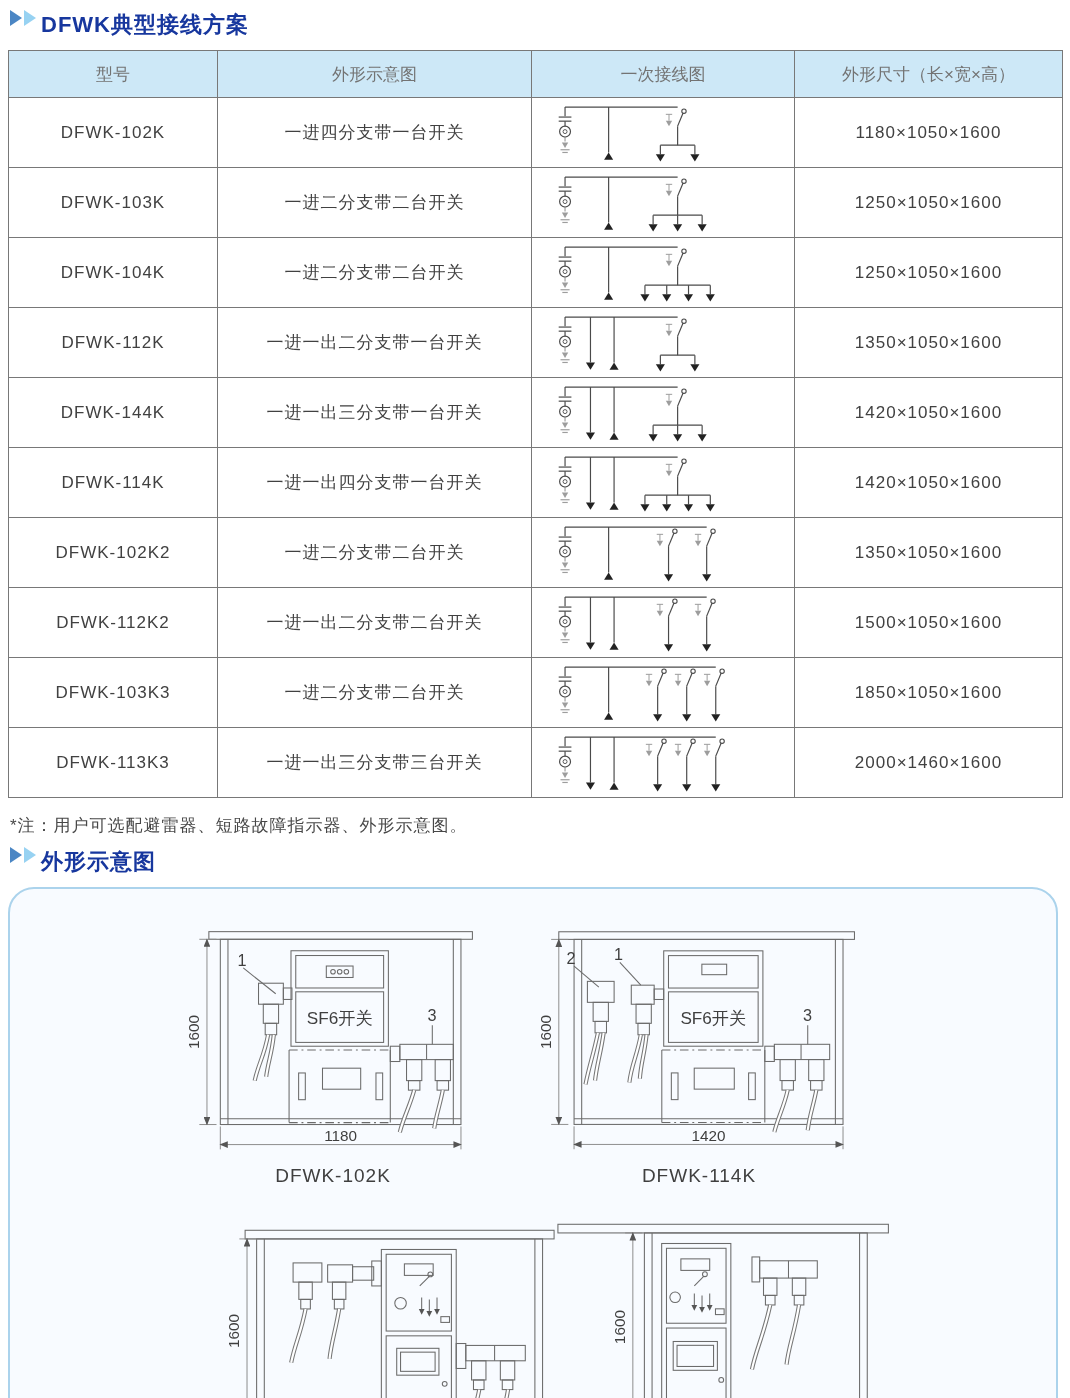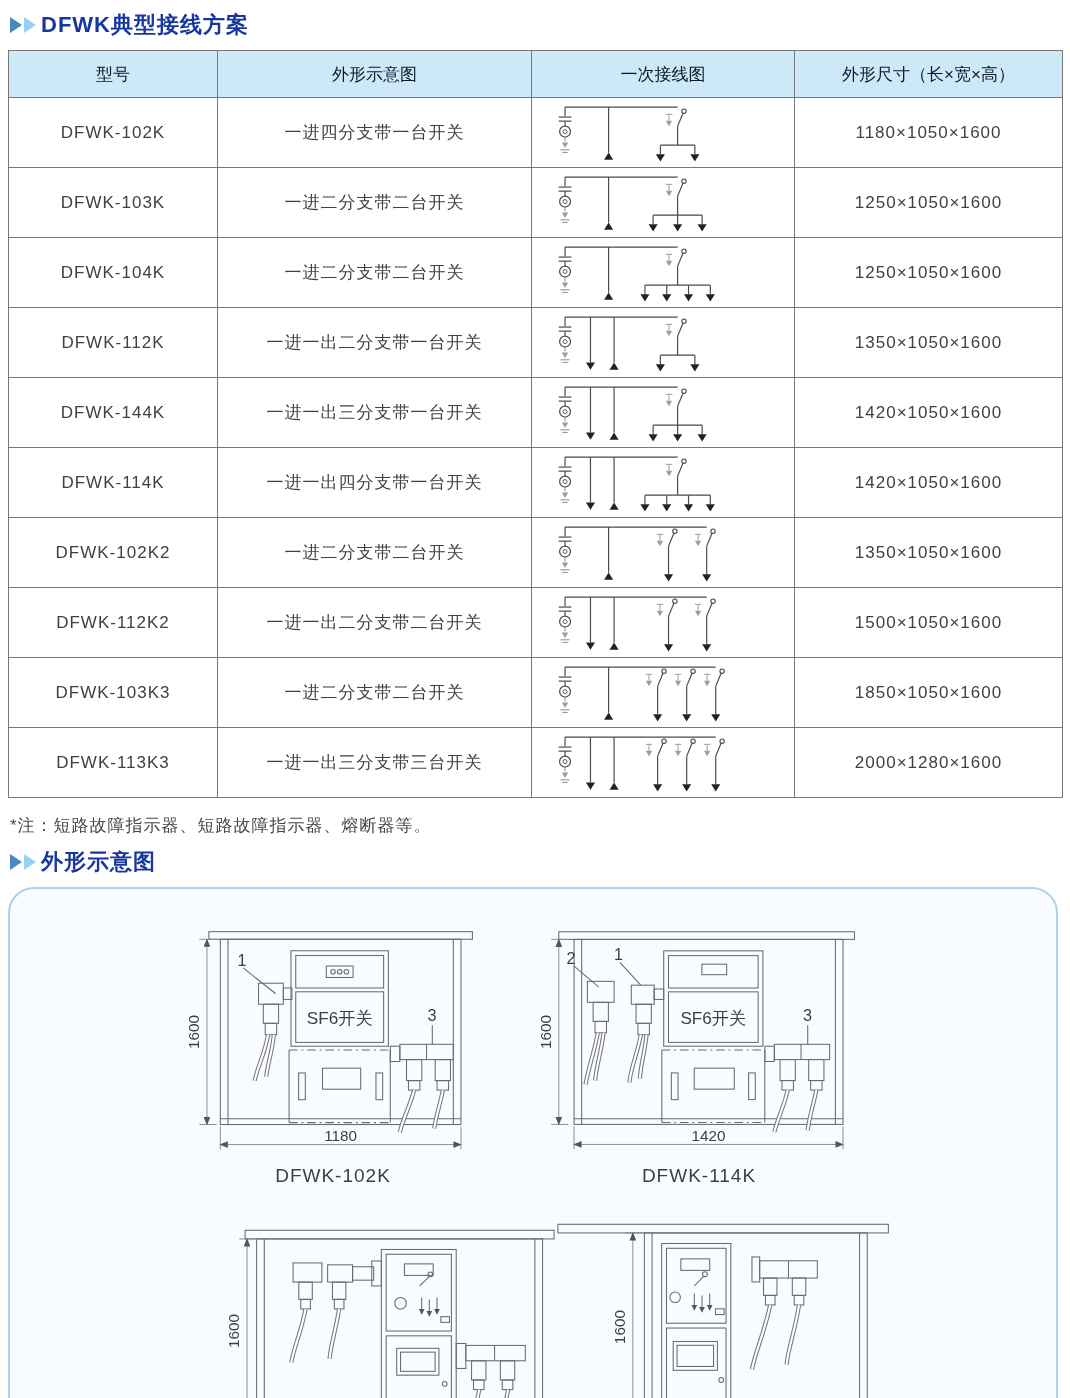--- a/index.html
+++ b/index.html
@@ -2,35 +2,35 @@
 <html><head>
 <meta charset="utf-8">
 <style>
   html,body{margin:0;padding:0;background:#fff;}
   body{
     width:1070px;height:1398px;overflow:hidden;
     font-family:"Liberation Sans","DejaVu Sans",sans-serif;
     color:#3c3c3c;position:relative;
   }
   .section-title{
-    display:flex;align-items:center;gap:5px;
+    display:flex;gap:5px;
     margin:10px 0 10px 10px;
     font-size:22px;font-weight:bold;color:#17379e;
     letter-spacing:1px;
   }
   .tri{width:0;height:0;border-top:8px solid transparent;border-bottom:8px solid transparent;display:inline-block;}
   .tri-dark{border-left:12px solid #4b86c4;}
   .tri-light{border-left:12px solid #97d2f2;margin-left:-3px;}
   table.wiring{
     border-collapse:collapse;table-layout:fixed;
     width:1054px;margin:0 8px;
   }
   table.wiring th{
     background:#cde8f7;height:44px;font-weight:normal;font-size:17px;
-    border:1px solid #787878;color:#0f172a;
+    border:1px solid #787878;color:#737373;
   }
   table.wiring td{
     border:1px solid #787878;height:57px;text-align:center;
     font-size:17px;color:#414141;letter-spacing:1px;
     padding:0;vertical-align:middle;
   }
   .note{margin:16px 0 0 10px;font-size:17px;color:#474747;letter-spacing:1px;}
   .outline-panel{
     position:relative;margin:10px 8px 0 8px;width:1050px;height:604px;
     border:2px solid #abd3ec;border-radius:26px;background:#f8fbff;
@@ -438,26 +438,26 @@
             <polygon points="165,62 175,62 170,70" fill="#222"></polygon>
             <circle cx="209" cy="14.5" r="2.4" fill="none" stroke="#4a4a4a" stroke-width="1.2"></circle>
             <line x1="208" y1="16.5" x2="202" y2="31" stroke="#4a4a4a" stroke-width="1.3"></line>
             <line x1="189" y1="18" x2="196" y2="18" stroke="#9d9d9d" stroke-width="1.1"></line>
             <line x1="192.5" y1="18" x2="192.5" y2="25" stroke="#9d9d9d" stroke-width="1.1"></line>
             <polygon points="189,25 196,25 192.5,31" fill="#9d9d9d"></polygon>
             <line x1="202" y1="31" x2="202" y2="62" stroke="#4a4a4a" stroke-width="1.3"></line>
             <polygon points="197,62 207,62 202,70" fill="#222"></polygon>
           </svg>
         </td>
-        <td>2000×1280×1600</td>
+        <td>2000×1460×1600</td>
       </tr>
     </tbody>
 </table>
 
-<div class="note">*注：短路故障指示器、短路故障指示器、熔断器等。</div>
+<div class="note">*注：用户可选配避雷器、短路故障指示器、外形示意图。</div>
 
 <div class="section-title" style="">
   <span class="tri tri-dark"></span>
   <span class="tri tri-light"></span>
   <span>外形示意图</span>
 </div>
 
 <div class="outline-panel">
 
   <div class="cab" style="left:172px;top:14px;">

